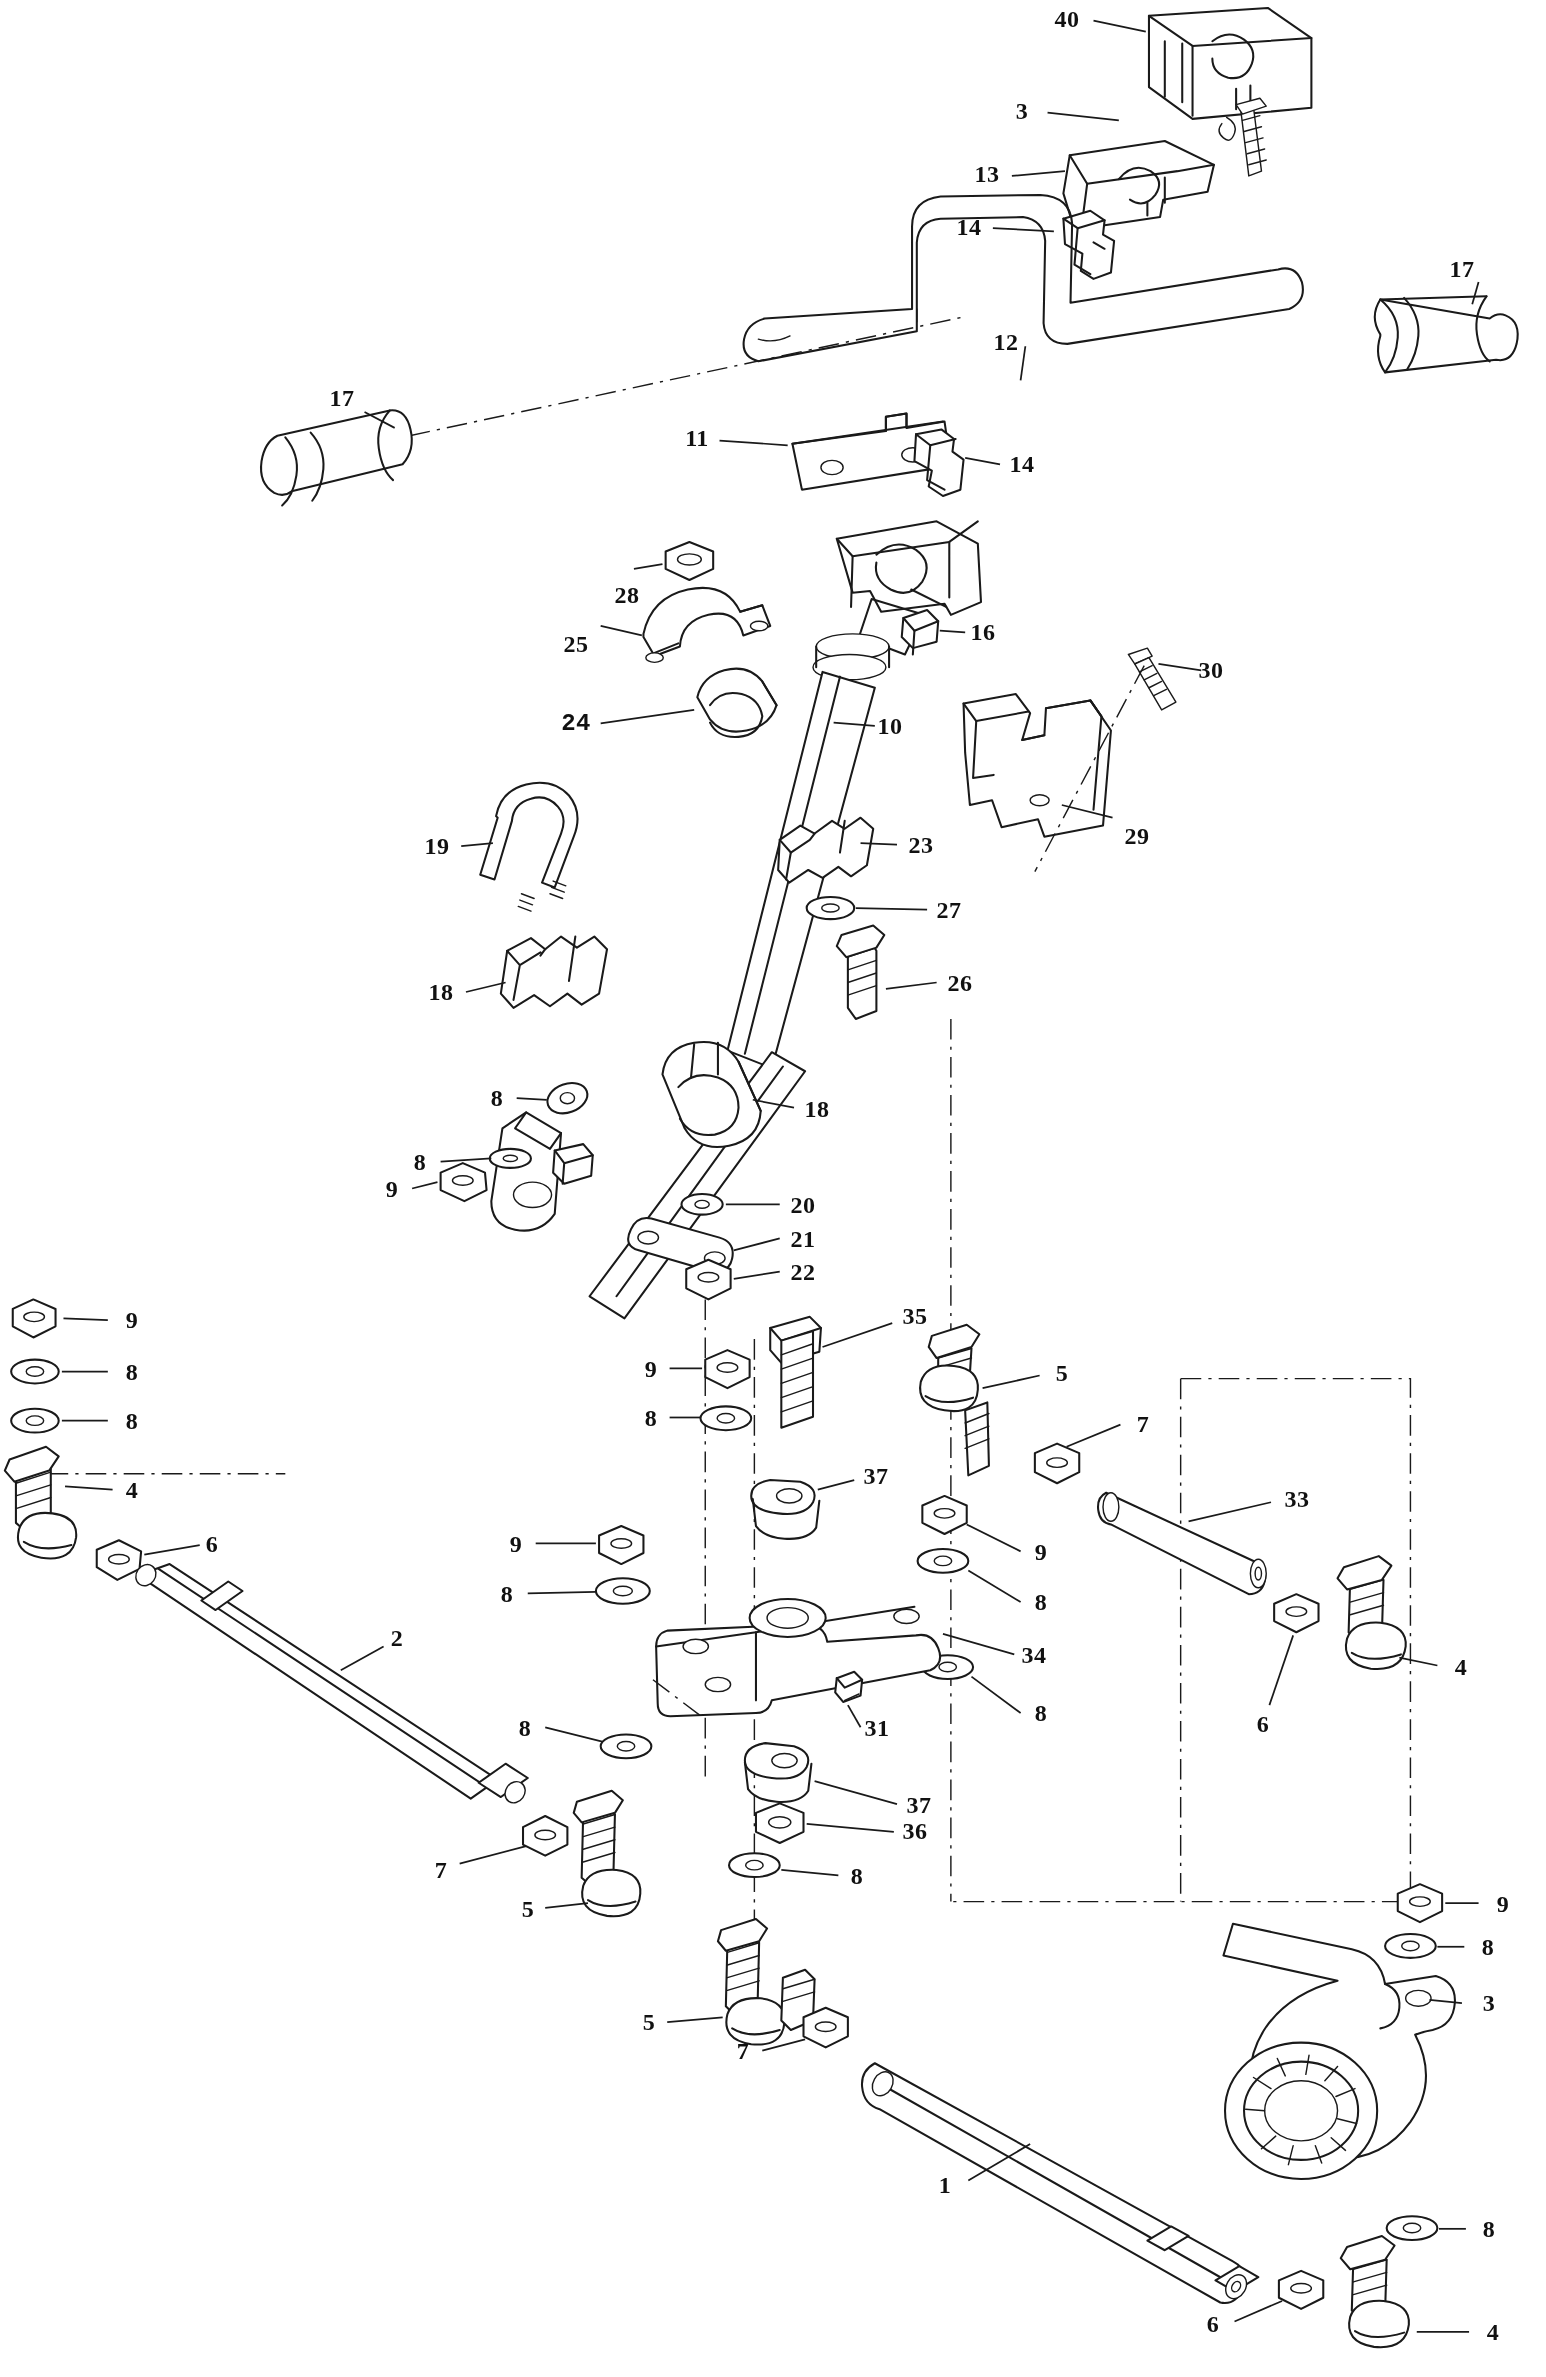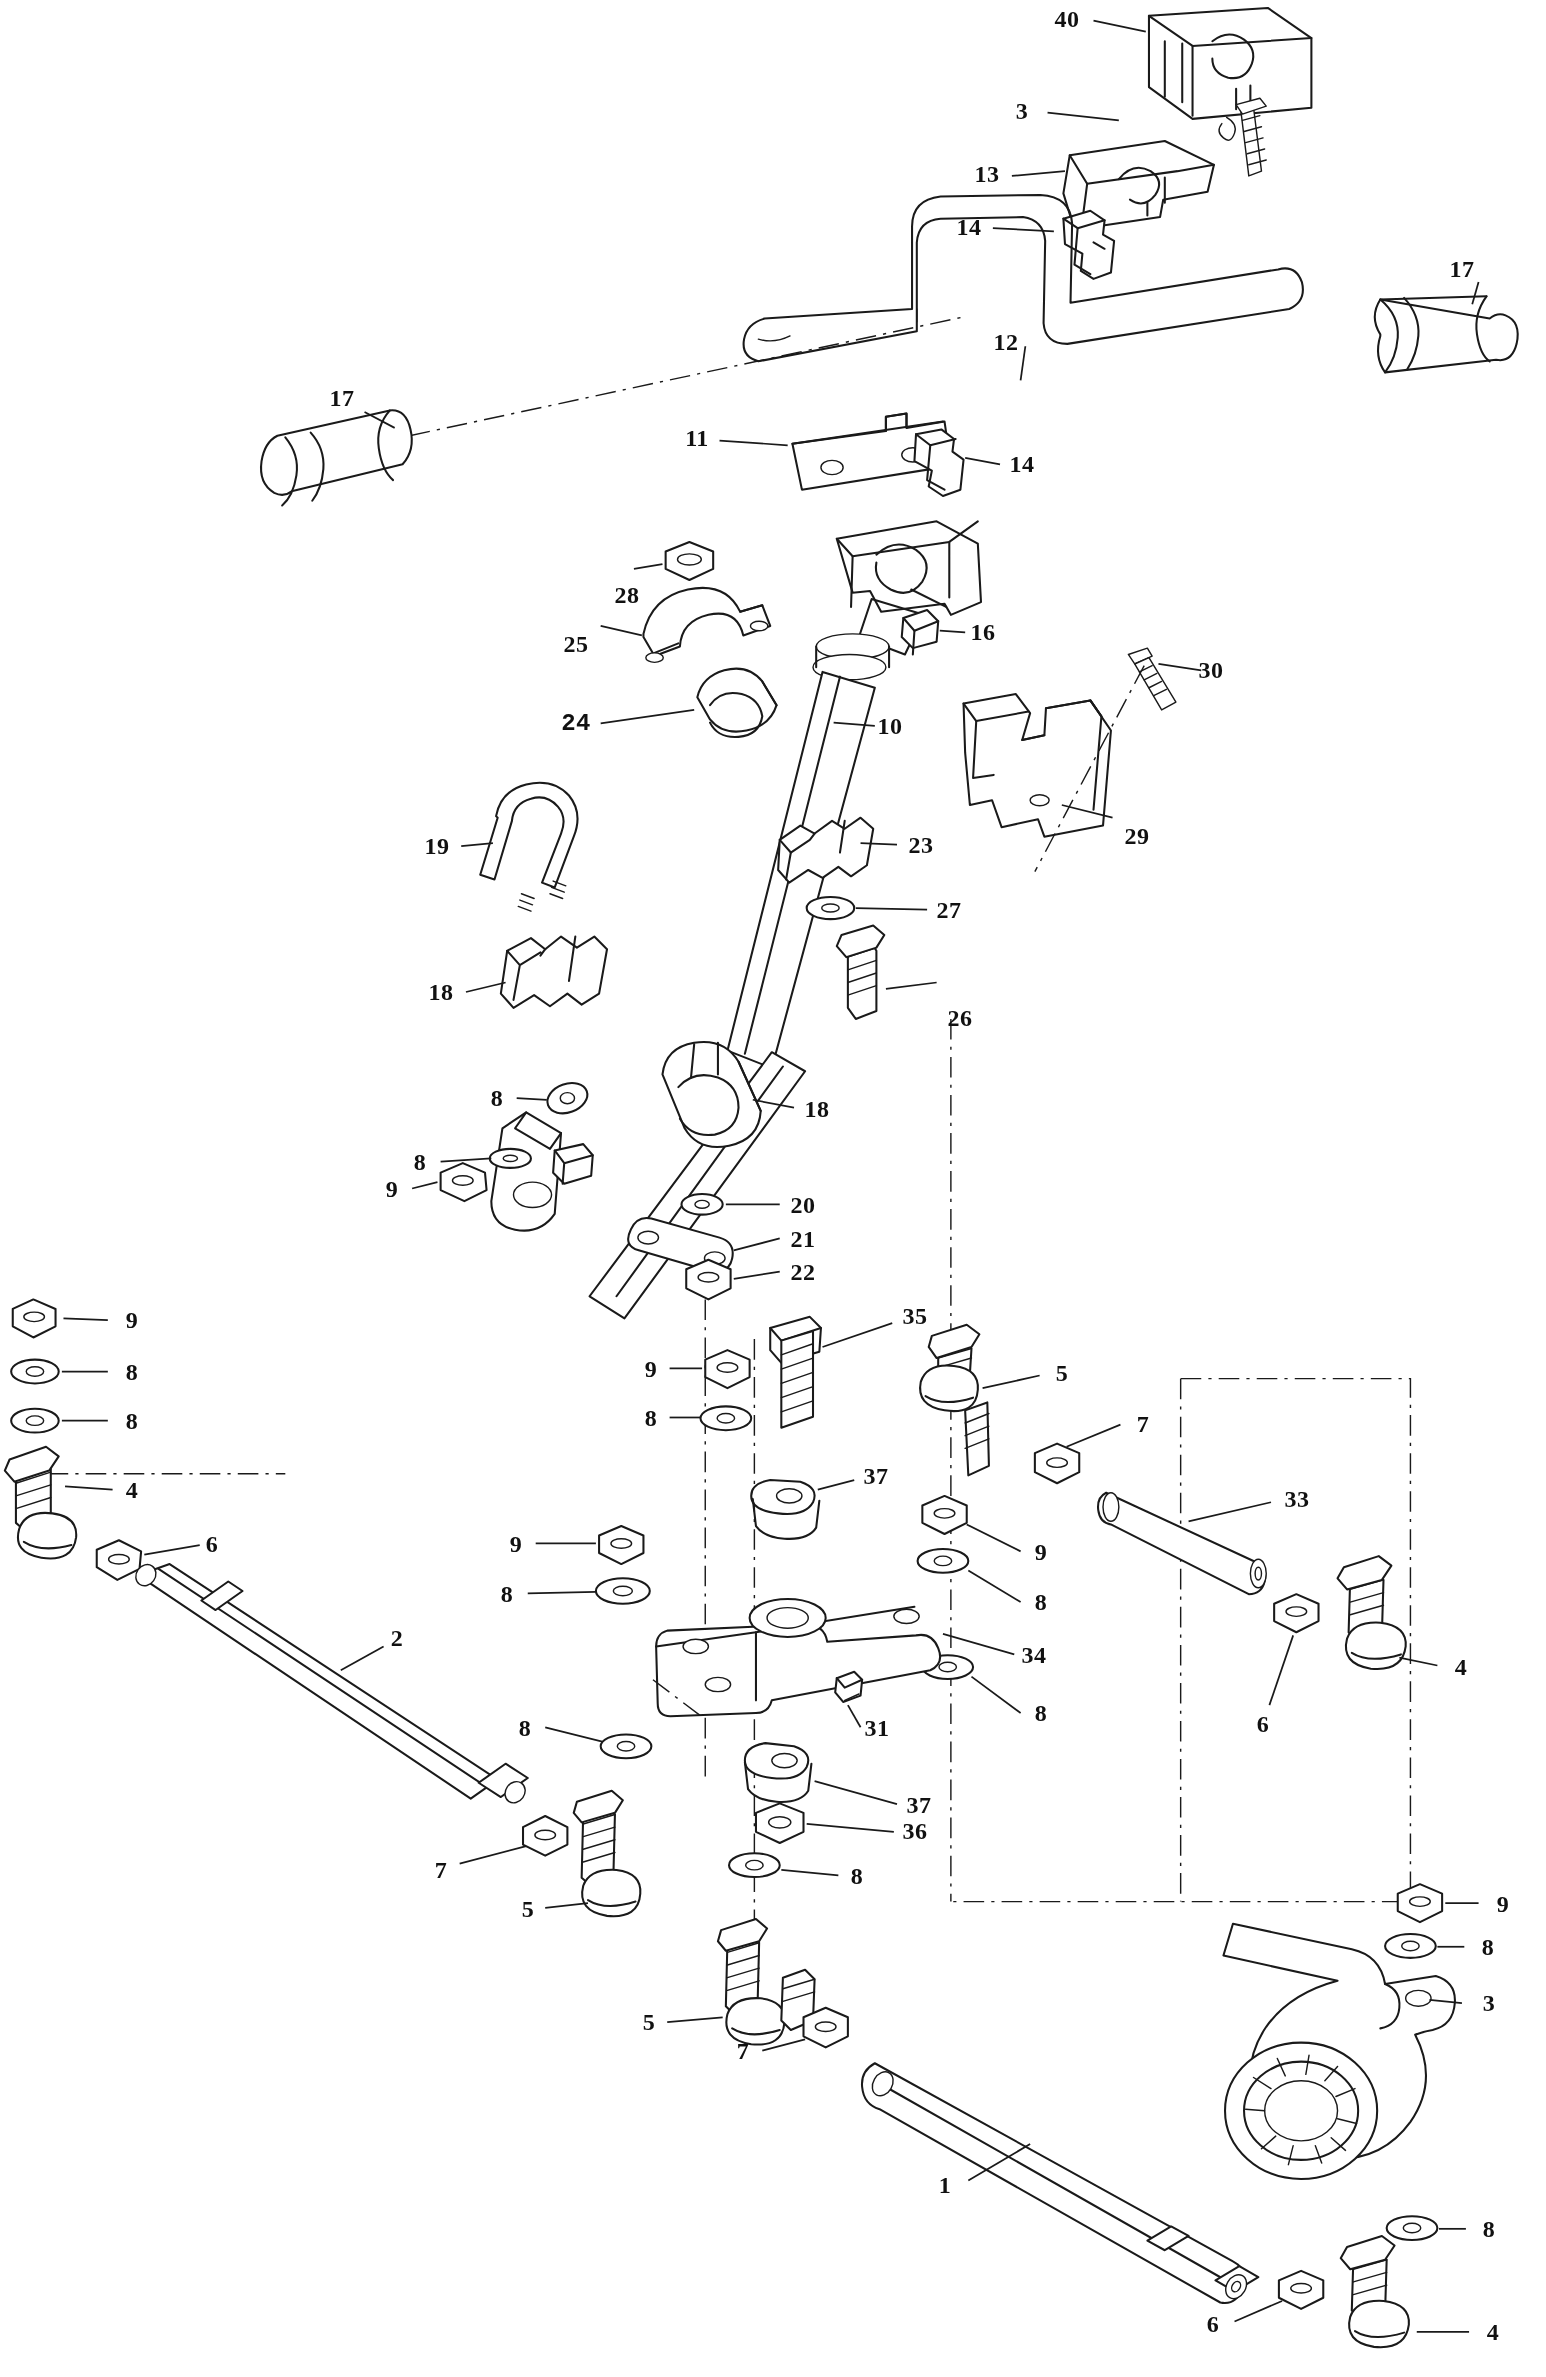--- a/index.html
+++ b/index.html
@@ -564,21 +564,21 @@
   <div class="callout" style="left:576px; top:624px;margin-top:20px;">25</div>
   <div class="callout" style="left:983px; top:632px;">16</div>
   <div class="callout" style="left:1184px; top:670px;margin-left:27px;">30</div>
   <div class="callout" style="left:576px; top:724px;font-family:Liberation Mono, monospace;">24</div>
   <div class="callout" style="left:890px; top:726px;">10</div>
   <div class="callout" style="left:1137px; top:819px;margin-top:17px;">29</div>
   <div class="callout" style="left:437px; top:846px;">19</div>
   <div class="callout" style="left:921px; top:845px;">23</div>
   <div class="callout" style="left:949px; top:910px;">27</div>
   <div class="callout" style="left:441px; top:992px;">18</div>
-  <div class="callout" style="left:960px; top:983px;margin-top:35px;">26</div>
+  <div class="callout" style="left:960px; top:983px;">26</div>
   <div class="callout" style="left:497px; top:1098px;">8</div>
   <div class="callout" style="left:817px; top:1109px;">18</div>
   <div class="callout" style="left:420px; top:1162px;">8</div>
   <div class="callout" style="left:392px; top:1189px;">9</div>
   <div class="callout" style="left:803px; top:1205px;">20</div>
   <div class="callout" style="left:803px; top:1239px;">21</div>
   <div class="callout" style="left:803px; top:1272px;">22</div>
   <div class="callout" style="left:915px; top:1316px;">35</div>
   <div class="callout" style="left:132px; top:1320px;">9</div>
   <div class="callout" style="left:132px; top:1372px;">8</div>

